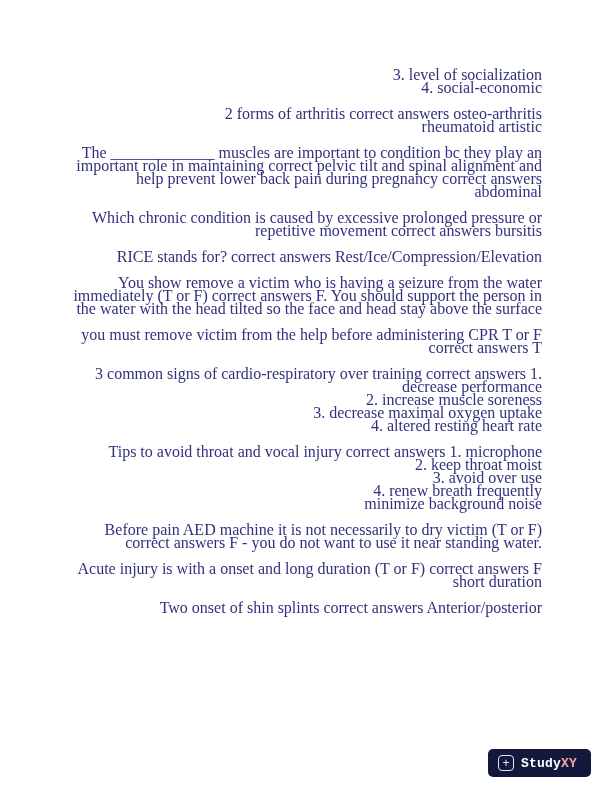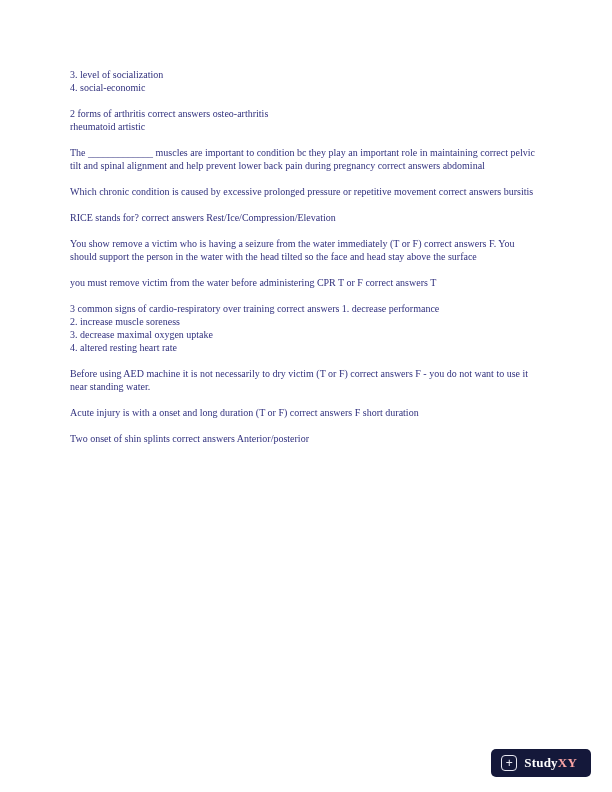--- a/index.html
+++ b/index.html
@@ -13,24 +13,24 @@
     height: 792px;
     background: #ffffff;
     overflow: hidden;
     font-family: "Liberation Serif", "DejaVu Serif", serif;
   }
   .doc-body {
     position: absolute;
     left: 70px;
     top: 68px;
     width: 472px;
-    font-size: 10px;
+    font-size: 16px;
     line-height: 13px;
     color: #31317e;
-    text-align: left;
+    text-align: right;
   }
   .para {
     margin: 0 0 13px 0;
     padding: 0;
   }
   .logo {
     position: absolute;
     right: 21px;
     bottom: 15px;
     height: 28px;
@@ -50,21 +50,21 @@
     color: #e8e8f2;
     display: flex;
     align-items: center;
     justify-content: center;
     font-family: "Liberation Sans", sans-serif;
     font-size: 12px;
     font-weight: 400;
     line-height: 1;
   }
   .brand {
-    font-family: Liberation Serif, serif;
+    font-family: Liberation Mono, monospace;
     font-size: 13px;
     font-weight: 700;
     color: #ffffff;
     letter-spacing: 0.2px;
     display: flex;
   }
   .brand .xy {
     color: #fca5a5;
   }
 </style>
@@ -74,23 +74,24 @@
 <div class="page" style="background: rgb(255, 255, 255);">
 
   <div class="doc-body" style="color: rgb(49, 49, 126);">
 
   <p class="para">3. level of socialization<br>4. social-economic</p>
       <p class="para">2 forms of arthritis correct answers osteo-arthritis<br>rheumatoid artistic</p>
       <p class="para">The _____________ muscles are important to condition bc they play an important role in maintaining correct pelvic tilt and spinal alignment and help prevent lower back pain during pregnancy correct answers abdominal</p>
       <p class="para">Which chronic condition is caused by excessive prolonged pressure or repetitive movement correct answers bursitis</p>
       <p class="para">RICE stands for? correct answers Rest/Ice/Compression/Elevation</p>
       <p class="para">You show remove a victim who is having a seizure from the water immediately (T or F) correct answers F. You should support the person in the water with the head tilted so the face and head stay above the surface</p>
-      <p class="para">you must remove victim from the water before administering CPR T or F correct answers T</p>
+      <p class="para">you must remove victim from the help before administering CPR T or F correct answers T</p>
       <p class="para">3 common signs of cardio-respiratory over training correct answers 1. decrease performance<br>2. increase muscle soreness<br>3. decrease maximal oxygen uptake<br>4. altered resting heart rate</p>
-      <p class="para">Before using AED machine it is not necessarily to dry victim (T or F) correct answers F - you do not want to use it near standing water.</p>
+      <p class="para">Tips to avoid throat and vocal injury correct answers 1. microphone<br>2. keep throat moist<br>3. avoid over use<br>4. renew breath frequently<br>minimize background noise</p>
+      <p class="para">Before pain AED machine it is not necessarily to dry victim (T or F) correct answers F - you do not want to use it near standing water.</p>
       <p class="para">Acute injury is with a onset and long duration (T or F) correct answers F short duration</p>
       <p class="para">Two onset of shin splints correct answers Anterior/posterior</p>
     </div>
 
   <div class="logo" style="background: rgb(20, 24, 58);">
     <span class="plus-box">+</span>
     <span class="brand">
         <span>Study</span>
         <span class="xy">XY</span>
       </span>

